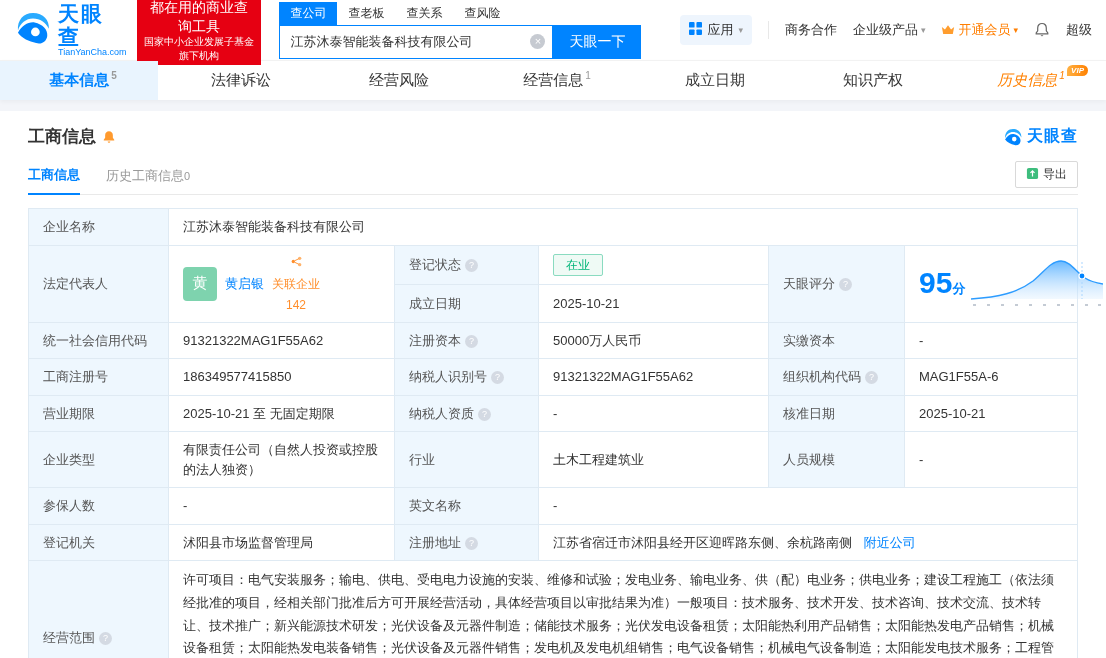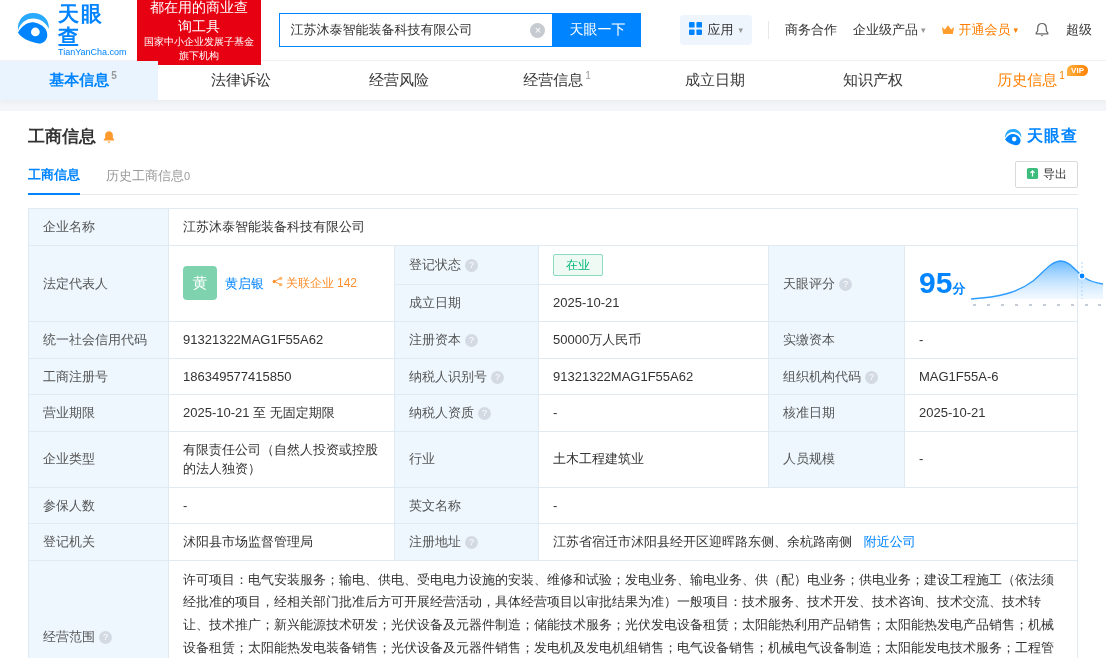--- a/index.html
+++ b/index.html
@@ -38,21 +38,21 @@
   .bell-btn { cursor:pointer; display:flex; }
   .user-item { max-width:34px; overflow:hidden; }
 
   
   .navbar { height:40px; background:#fff; display:flex; border-top:1px solid #f2f2f2;
     box-shadow:0 2px 4px rgba(0,0,0,.04); }
   .nav-tab { flex:1; display:flex; align-items:center; justify-content:center;
     font-size:15px; cursor:pointer; position:relative;padding-left:8px; }
   .nav-tab.active { background:#e9f4fe; color:#0084ff; font-weight:bold; }
   .nav-count { font-size:10px; color:#999; vertical-align:super; margin-left:2px; position:relative; top:-5px; }
-  .nav-tab.orange { color:#ff8000; }
+  .nav-tab.orange { color:#ff8000;font-style:italic; }
   .nav-tab.orange .nav-count { color:#ff8000; }
   .vip-badge { position:absolute; top:4px; right:18px; font-size:8px; color:#fff; font-weight:bold;
     background:linear-gradient(90deg,#ffb143,#ff8000); padding:1px 4px; border-radius:6px 6px 6px 0; }
 
   
   .card { background:#fff; margin-top:11px; padding:14px 28px 20px; min-height:500px; }
   .sec-head { display:flex; align-items:center; }
   .sec-title { font-size:17px; font-weight:bold; color:#333; }
   .sec-bell { margin-left:6px; display:flex; cursor:pointer; }
   .sec-logo { margin-left:auto; display:flex; align-items:center; gap:4px; }
@@ -68,21 +68,21 @@
   
   table.info { width:100%; border-collapse:collapse; margin-top:13px; font-size:13px; table-layout:fixed; }
   table.info td { border:1px solid #dfeaf3; padding:8px 14px; line-height:1.5; vertical-align:middle; word-break:break-all; }
   td.lbl { background:#eef7fe; color:#555; }
   .q-ic { display:inline-block; width:13px; height:13px; border-radius:50%; background:#d4dae3;
     color:#fff; font-size:9px; line-height:13px; text-align:center; margin-left:4px; vertical-align:1px; cursor:pointer; }
   a.lnk { color:#0084ff; text-decoration:none; cursor:pointer; }
   .legal-cell { display:flex; align-items:center; gap:8px; }
   .avatar { width:34px; height:34px; border-radius:4px; background:#7ed3ae; color:#fff;
     display:flex; align-items:center; justify-content:center; font-size:15px; cursor:pointer; flex:none; }
-  .rel-tag { display:flex; align-items:center; gap:3px; color:#ff8e2b; font-size:12px; cursor:pointer; white-space:nowrap; }
+  .rel-tag { display:flex; align-items:center; gap:3px; color:#ff8e2b; font-size:12px; cursor:pointer; white-space:nowrap;flex-direction:column; }
   .status-badge { display:inline-block; color:#00b578; border:1px solid #8adbc0; background:#effaf5;
     padding:1px 12px; border-radius:2px; font-size:12px; }
   .score-cell { display:flex; align-items:center; justify-content:space-between; gap:6px; }
   .score-num { color:#0084ff; font-size:30px; font-weight:bold; line-height:1; }
   .score-unit { font-size:13px; font-weight:bold; color:#0084ff; }
   .scope-cell { line-height:1.75 !important; color:#333; }
 </style>
 </head>
 <body>
 
@@ -99,20 +99,26 @@
       <span class="logo-brand">天眼查</span>
       <span class="logo-domain">TianYanCha.com</span>
     </span>
   </div>
   <div class="slogan">
     <span class="l1">都在用的商业查询工具</span>
     <span class="l2">国家中小企业发展子基金旗下机构</span>
   </div>
 
   <div class="search-area">
+    <div class="search-tabs">
+      <span class="search-tab active">查公司</span>
+      <span class="search-tab">查老板</span>
+      <span class="search-tab">查关系</span>
+      <span class="search-tab">查风险</span>
+    </div>
     <div class="search-row">
       <div class="search-box">
         <input type="text" value="江苏沐泰智能装备科技有限公司" style="">
         <span class="clear-ic">×</span>
       </div>
       <button class="search-btn">天眼一下</button>
     </div>
   </div>
 
   <div class="hdr-right">

